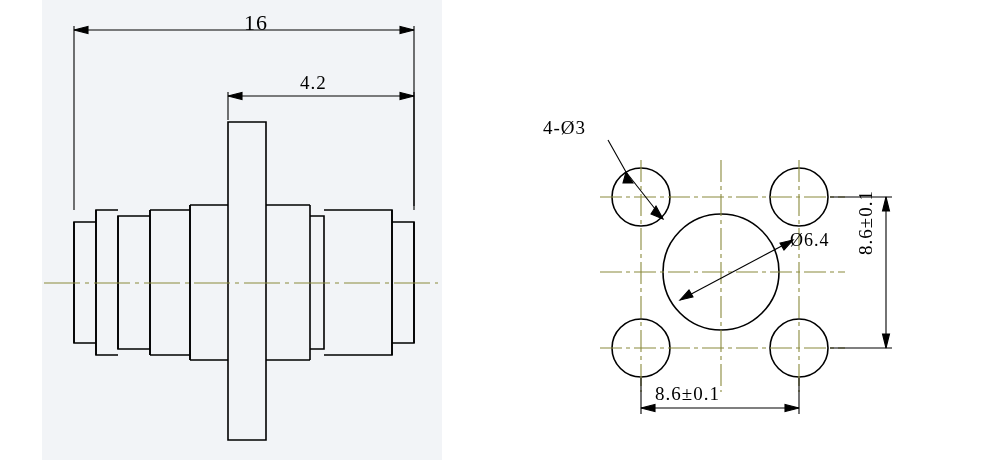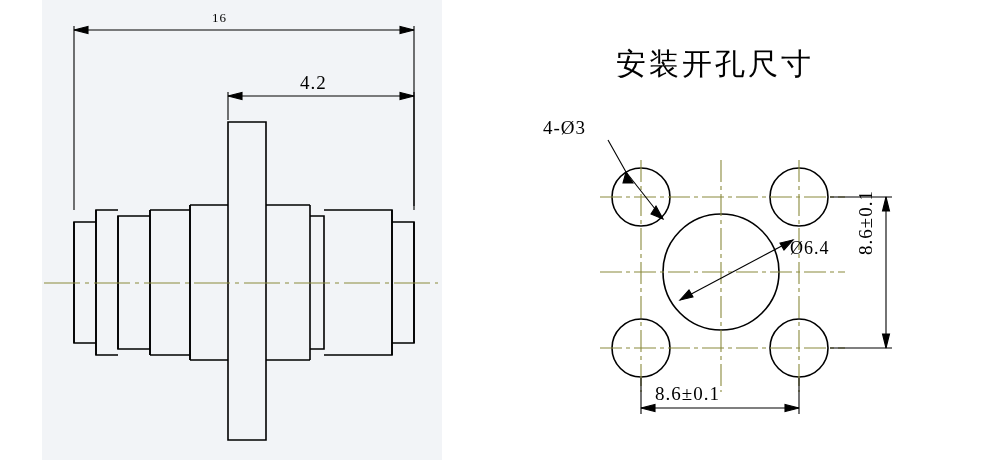--- a/index.html
+++ b/index.html
@@ -32,29 +32,29 @@
     width: 1000px;
     height: 470px;
   }
   .lbl {
     position: absolute;
     font-family: "Liberation Serif", serif;
     color: #000000;
     white-space: nowrap;
     letter-spacing: 1px;
   }
-  .lbl-16 { left: 212px; top: 10px; font-size: 13px; }
+  .lbl-16 { left: 244px; top: 10px; font-size: 22px; }
   .lbl-89 { left: 300px; top: 72px; font-size: 19px; }
   .lbl-title {
     left: 616px; top: 44px; font-size: 30px;
     font-family: "DejaVu Sans", sans-serif;
     letter-spacing: 3px;
   }
   .lbl-4o3 { left: 543px; top: 117px; font-size: 19px; }
-  .lbl-d64 { left: 790px; top: 238px; font-size: 18px; }
+  .lbl-d64 { left: 790px; top: 230px; font-size: 18px; }
   .lbl-86h { left: 655px; top: 383px; font-size: 19px; }
   .lbl-86v {
     left: 855px; top: 255px; font-size: 19px;
     transform: rotate(-90deg);
     transform-origin: left top;
   }
 </style>
 </head>
 <body>
 
@@ -156,21 +156,20 @@
         <path d="M886,348 L882.5,334 L889.5,334 Z" fill="#000000"></path>
       </g>
 
     </g>
   </svg>
 
   <div class="lbl lbl-16">16</div>
 
   <div class="lbl lbl-89">4.2</div>
 
-  <div class="lbl lbl-title">安装开孔尺寸</div>
 
   <div class="lbl lbl-4o3">4-Ø3</div>
 
   <div class="lbl lbl-d64">Ø6.4</div>
 
   <div class="lbl lbl-86h">8.6±0.1</div>
 
   <div class="lbl lbl-86v">8.6±0.1</div>
 
 </div>

